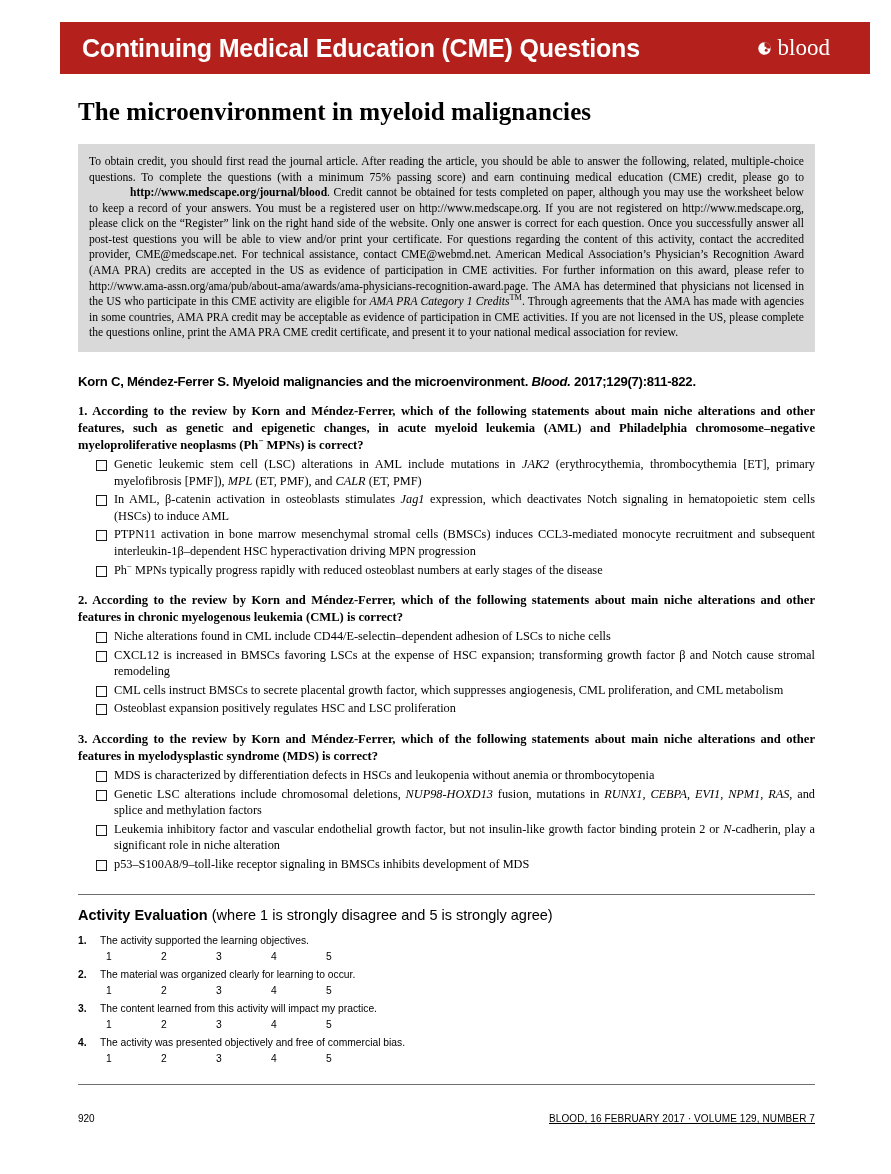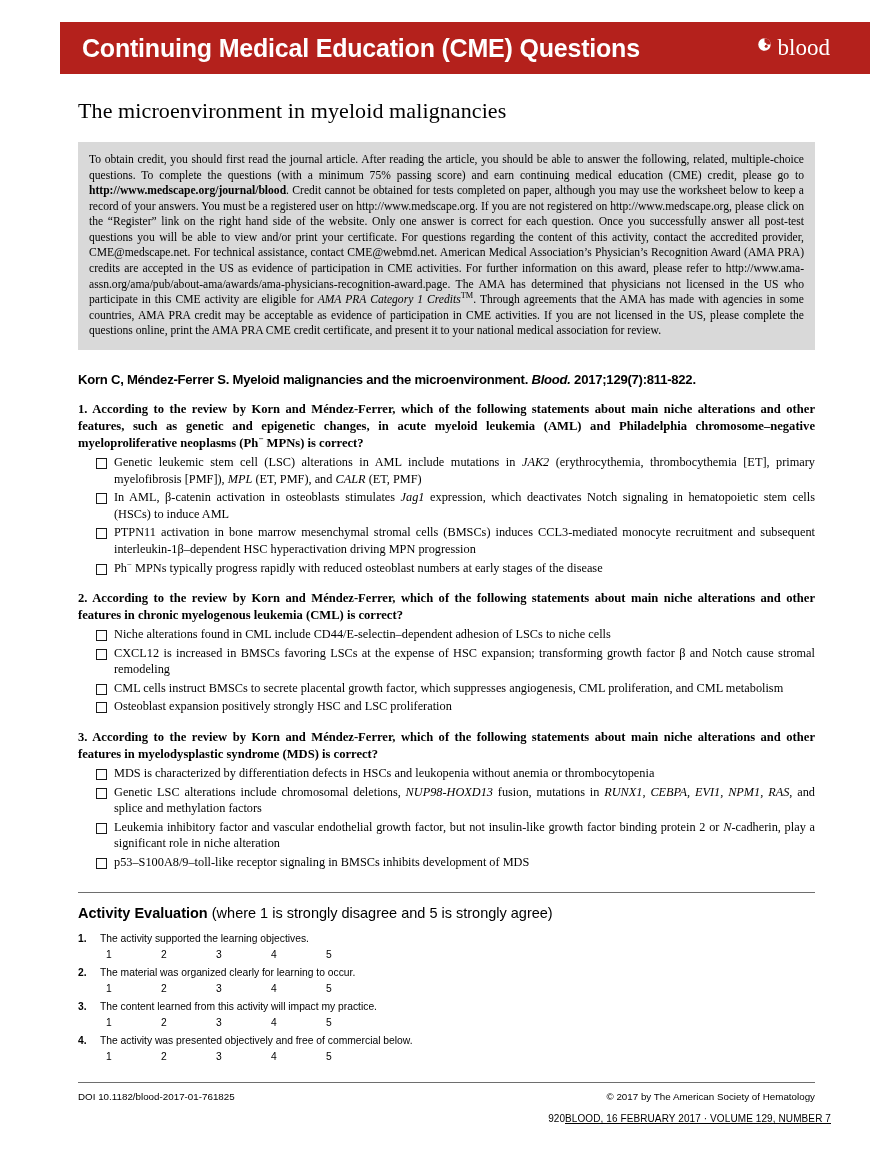--- a/index.html
+++ b/index.html
@@ -33,21 +33,21 @@
   .header-title {
     font-family: "Liberation Sans", sans-serif;
     font-weight: bold;
     font-size: 25px;
     color: #ffffff;
     letter-spacing: -0.2px;
     white-space: nowrap;
   }
   .brand {
     display: flex;
-    align-items: flex-start;
+    align-items: center;
     gap: 6px;
     padding-right: 18px;
   }
   .brand-mark {
     width: 15px;
     height: 15px;
     position: relative;
   }
   .brand-name {
     font-family: "Liberation Serif", serif;
@@ -61,36 +61,36 @@
   
   .page {
     position: absolute;
     left: 78px;
     top: 98px;
     width: 737px;
   }
 
   .article-title {
     font-family: "Liberation Serif", serif;
-    font-weight: normal;
-    font-size: 22px;
+    font-weight: bold;
+    font-size: 25px;
     margin: 0 0 18px 0;
     letter-spacing: 0.1px;
   }
 
   
   .intro-box {
     background: #d9d9d9;
     padding: 10px 11px 11px 11px;
     font-size: 11.6px;
     line-height: 1.345;
     text-align: justify;
     box-sizing: border-box;
   }
-  .intro-box b { font-weight: bold; }
+  .intro-box b { font-weight: bold; margin-left: 41px; }
   .intro-box i { font-style: italic; }
   .sup { font-size: 0.72em; vertical-align: super; line-height: 0; }
 
   
   .citation {
     font-family: "Liberation Sans", sans-serif;
     font-weight: bold;
     font-size: 13.1px;
     margin-top: 22px;
     letter-spacing: -0.25px;
@@ -182,24 +182,23 @@
     font-size: 9.8px;
     margin-top: 8px;
   }
 
   .page-footer {
     position: absolute;
     left: 78px;
     top: 1113px;
     width: 737px;
     display: flex;
-    justify-content: flex-end;
+    justify-content: space-between;
     font-family: "Liberation Sans", sans-serif;
     font-size: 10px;
-    margin-left: 16px;
   }
   .page-footer .issue { letter-spacing: 0.1px; text-decoration: underline; }
 </style>
 </head>
 <body>
 
 <div class="header-band">
   <div class="header-title">Continuing Medical Education (CME) Questions</div>
   <div class="brand">
     <span class="brand-mark">
@@ -271,21 +270,21 @@
       <div class="option">
         <span class="checkbox"></span>
         <span class="option-text">CXCL12 is increased in BMSCs favoring LSCs at the expense of HSC expansion; transforming growth factor β and Notch cause stromal remodeling</span>
       </div>
       <div class="option">
         <span class="checkbox"></span>
         <span class="option-text">CML cells instruct BMSCs to secrete placental growth factor, which suppresses angiogenesis, CML proliferation, and CML metabolism</span>
       </div>
       <div class="option">
         <span class="checkbox"></span>
-        <span class="option-text">Osteoblast expansion positively strongly HSC and LSC proliferation</span>
+        <span class="option-text">Osteoblast expansion positively regulates HSC and LSC proliferation</span>
       </div>
     </div>
   </div>
 
   <div class="question-block">
     <div class="question-stem">
       <b>3.</b>
       <span>According to the review by Korn and Méndez-Ferrer, which of the following statements about main niche alterations and other features in myelodysplastic syndrome (MDS) is correct?</span>
     </div>
     <div class="options">
@@ -357,36 +356,32 @@
         <span>2</span>
         <span>3</span>
         <span>4</span>
         <span>5</span>
       </div>
     </div>
 
     <div class="eval-item">
       <div class="eval-row">
         <span class="eval-num">4.</span>
-        <span>The activity was presented objectively and free of commercial below.</span>
+        <span>The activity was presented objectively and free of commercial bias.</span>
       </div>
       <div class="eval-scale">
         <span>1</span>
         <span>2</span>
         <span>3</span>
         <span>4</span>
         <span>5</span>
       </div>
     </div>
   </div>
 
   <hr class="footer-rule">
-  <div class="footer-meta">
-    <span>DOI 10.1182/blood-2017-01-761825</span>
-    <span>© 2017 by The American Society of Hematology</span>
-  </div>
 
 </div>
 
 <div class="page-footer">
   <span>920</span>
   <span class="issue">BLOOD, 16 FEBRUARY 2017 · VOLUME 129, NUMBER 7</span>
 </div>
 
 </body></html>

